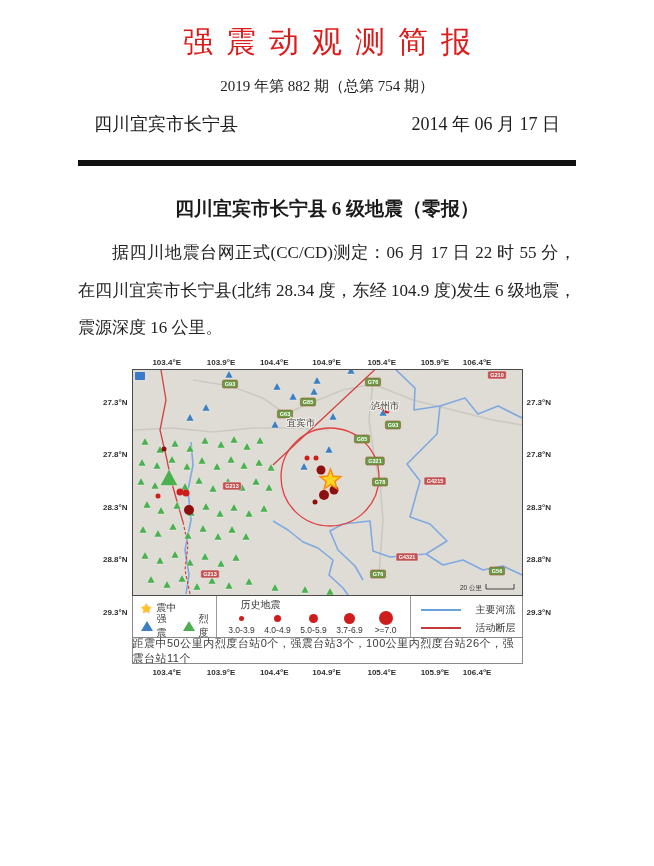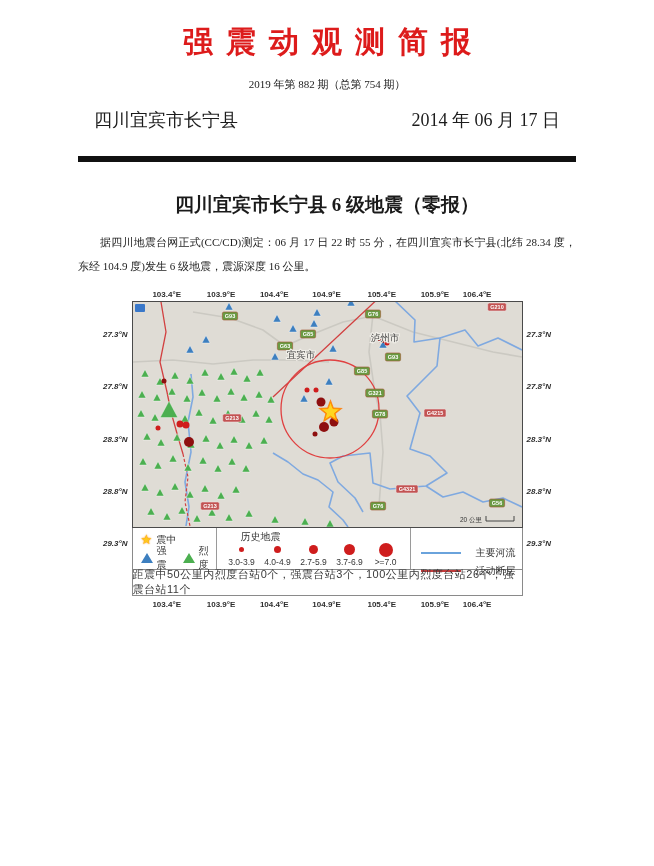--- a/index.html
+++ b/index.html
@@ -1,34 +1,34 @@
 <!DOCTYPE html>
 <html><head>
 <meta charset="utf-8">
 <style>
   html,body{margin:0;padding:0;background:#fff;}
   .page{position:relative;width:654px;height:866px;background:#fff;overflow:hidden;
         font-family:"Liberation Serif","DejaVu Serif",serif;color:#1c1c1c;}
   .content{padding:14px 78px 0 78px;}
-  .title{margin:8px 0 0 0;text-align:center;font-size:30px;font-weight:bold;
+  .title{margin:8px 0 0 0;text-align:center;font-size:30px;font-weight:normal;
          color:#dd1b1b;letter-spacing:13px;text-indent:13px;font-family:"Liberation Serif",serif;}
-  .issue{margin-top:14px;text-align:center;font-size:11px;color:#222;}
+  .issue{margin-top:14px;text-align:center;font-size:15px;color:#222;}
   .org-row{margin-top:16px;display:flex;justify-content:space-between;align-items:baseline;
            font-size:18px;padding:0 16px 0 16px;}
   .rule{height:6px;background:#111;margin-top:24px;}
   .section-title{margin:30px 0 0 0;text-align:center;font-size:19px;font-weight:bold;color:#1a1a1a;}
-  .para{margin:12px 0 0 0;font-size:11px;line-height:2.22;text-align:justify;text-indent:2em;color:#222;}
+  .para{margin:12px 0 0 0;font-size:17px;line-height:2.22;text-align:justify;text-indent:2em;color:#222;}
 
   
   .map-figure{margin:10px auto 0 auto;width:461px;}
   .lon-row{position:relative;height:12px;margin-left:35px;width:391px;}
   .lon-row span{position:absolute;transform:translateX(-50%);font-family:"Liberation Sans",sans-serif;
                 font-size:8px;font-weight:bold;color:#2e2e2e;white-space:nowrap;}
   .map-mid{display:flex;}
-  .lat-col{position:relative;width:35px;font-style:italic;}
+  .lat-col{position:relative;width:35px;}
   .lat-col span{position:absolute;font-family:"Liberation Sans",sans-serif;font-size:8px;
                 font-weight:bold;color:#2e2e2e;white-space:nowrap;}
   .lat-col.left span{right:4px;}
   .lat-col.right span{left:4px;}
   .map-stack{width:391px;}
   .map-canvas{position:relative;width:389px;height:225px;border:1px solid #4a4a4a;overflow:hidden;
     background-color:#dfdcd5;
     background-image:
       repeating-linear-gradient(37deg, rgba(120,115,105,.08) 0 2px, rgba(255,255,255,0) 2px 6px),
       repeating-linear-gradient(-29deg, rgba(100,95,88,.07) 0 3px, rgba(255,255,255,0) 3px 8px),
@@ -37,21 +37,21 @@
       radial-gradient(170px 110px at 35% 88%, #bbb8af 0%, rgba(187,184,175,0) 65%),
       radial-gradient(220px 130px at 76% 80%, #c2bfb6 0%, rgba(194,191,182,0) 68%),
       radial-gradient(160px 100px at 94% 28%, #c6c3ba 0%, rgba(198,195,186,0) 65%),
       radial-gradient(260px 90px at 55% 12%, #efeee8 0%, rgba(239,238,232,0) 70%);
   }
   .map-canvas svg{position:absolute;left:0;top:0;}
   .legend{display:flex;border:1px solid #8a8a8a;border-top:none;background:#fff;height:41px;
           font-family:"Liberation Sans",sans-serif;font-size:10px;color:#333;}
   .leg-col1{width:84px;border-right:1px solid #9a9a9a;padding:3px 0 0 8px;box-sizing:border-box;}
   .leg-col2{width:194px;border-right:1px solid #9a9a9a;padding:2px 4px 0 4px;box-sizing:border-box;}
-  .leg-col3{flex:1;padding:16px 6px 0 10px;box-sizing:border-box;}
+  .leg-col3{flex:1;padding:5px 6px 0 10px;box-sizing:border-box;}
   .leg-row{display:flex;align-items:center;height:18px;gap:4px;}
   .leg-star{font-size:13px;color:#ffc81e;text-shadow:0 0 1px #f08300,0 0 2px #ff8c00;line-height:1;}
   .tri{width:0;height:0;border-left:6px solid transparent;border-right:6px solid transparent;display:inline-block;}
   .tri.blue{border-bottom:10px solid #3d7fbf;}
   .tri.green{border-bottom:10px solid #4caf50;}
   .hist-label{margin-left:20px;height:13px;}
   .bins{display:flex;justify-content:flex-end;padding:0 2px;}
   .bin{display:flex;flex-direction:column;align-items:center;width:36px;}
   .bin .dot-wrap{height:14px;display:flex;align-items:center;justify-content:center;}
   .bin .dot{border-radius:50%;background:#cf1d1d;}
@@ -265,21 +265,21 @@
                 <div class="bin">
                   <div class="dot-wrap">
                     <div class="dot" style="width: 7px; height: 7px;"></div>
                   </div>
                   <div class="bin-label">4.0-4.9</div>
                 </div>
                 <div class="bin">
                   <div class="dot-wrap">
                     <div class="dot" style="width: 9px; height: 9px;"></div>
                   </div>
-                  <div class="bin-label">2.7-5.9</div>
+                  <div class="bin-label">5.0-5.9</div>
                 </div>
                 <div class="bin">
                   <div class="dot-wrap">
                     <div class="dot" style="width: 11px; height: 11px;"></div>
                   </div>
                   <div class="bin-label">3.7-6.9</div>
                 </div>
                 <div class="bin">
                   <div class="dot-wrap">
                     <div class="dot" style="width: 14px; height: 14px;"></div>

